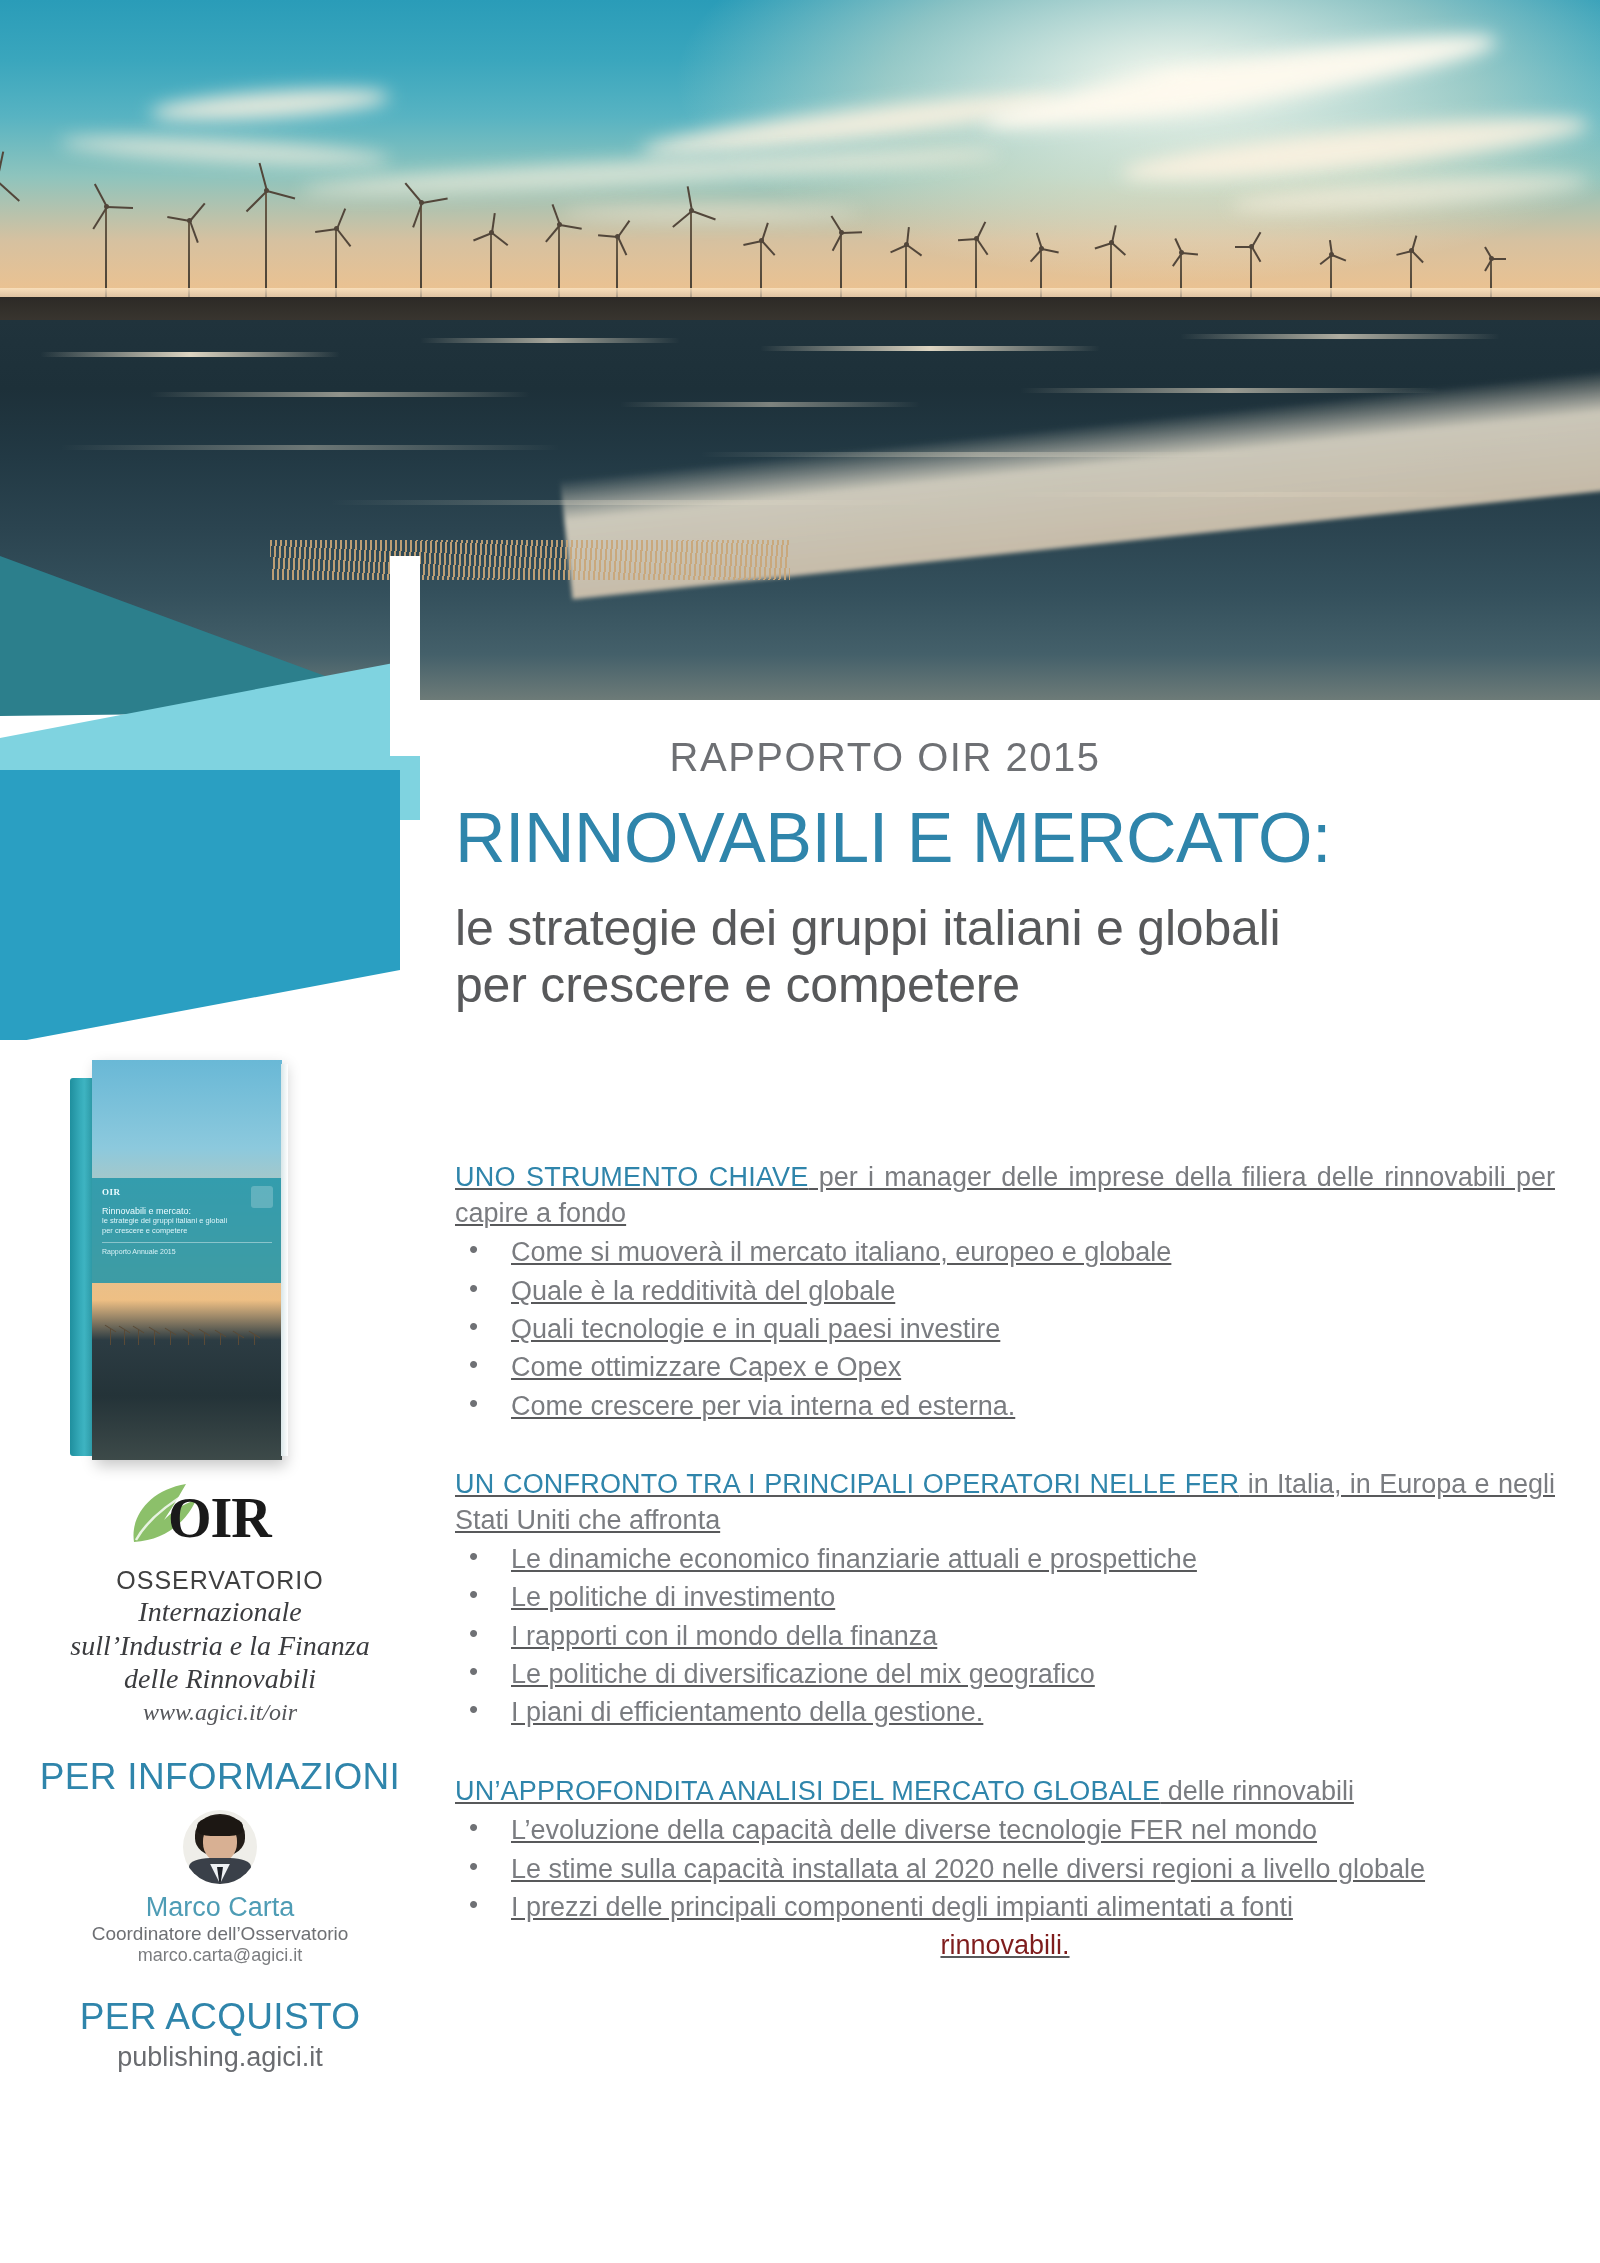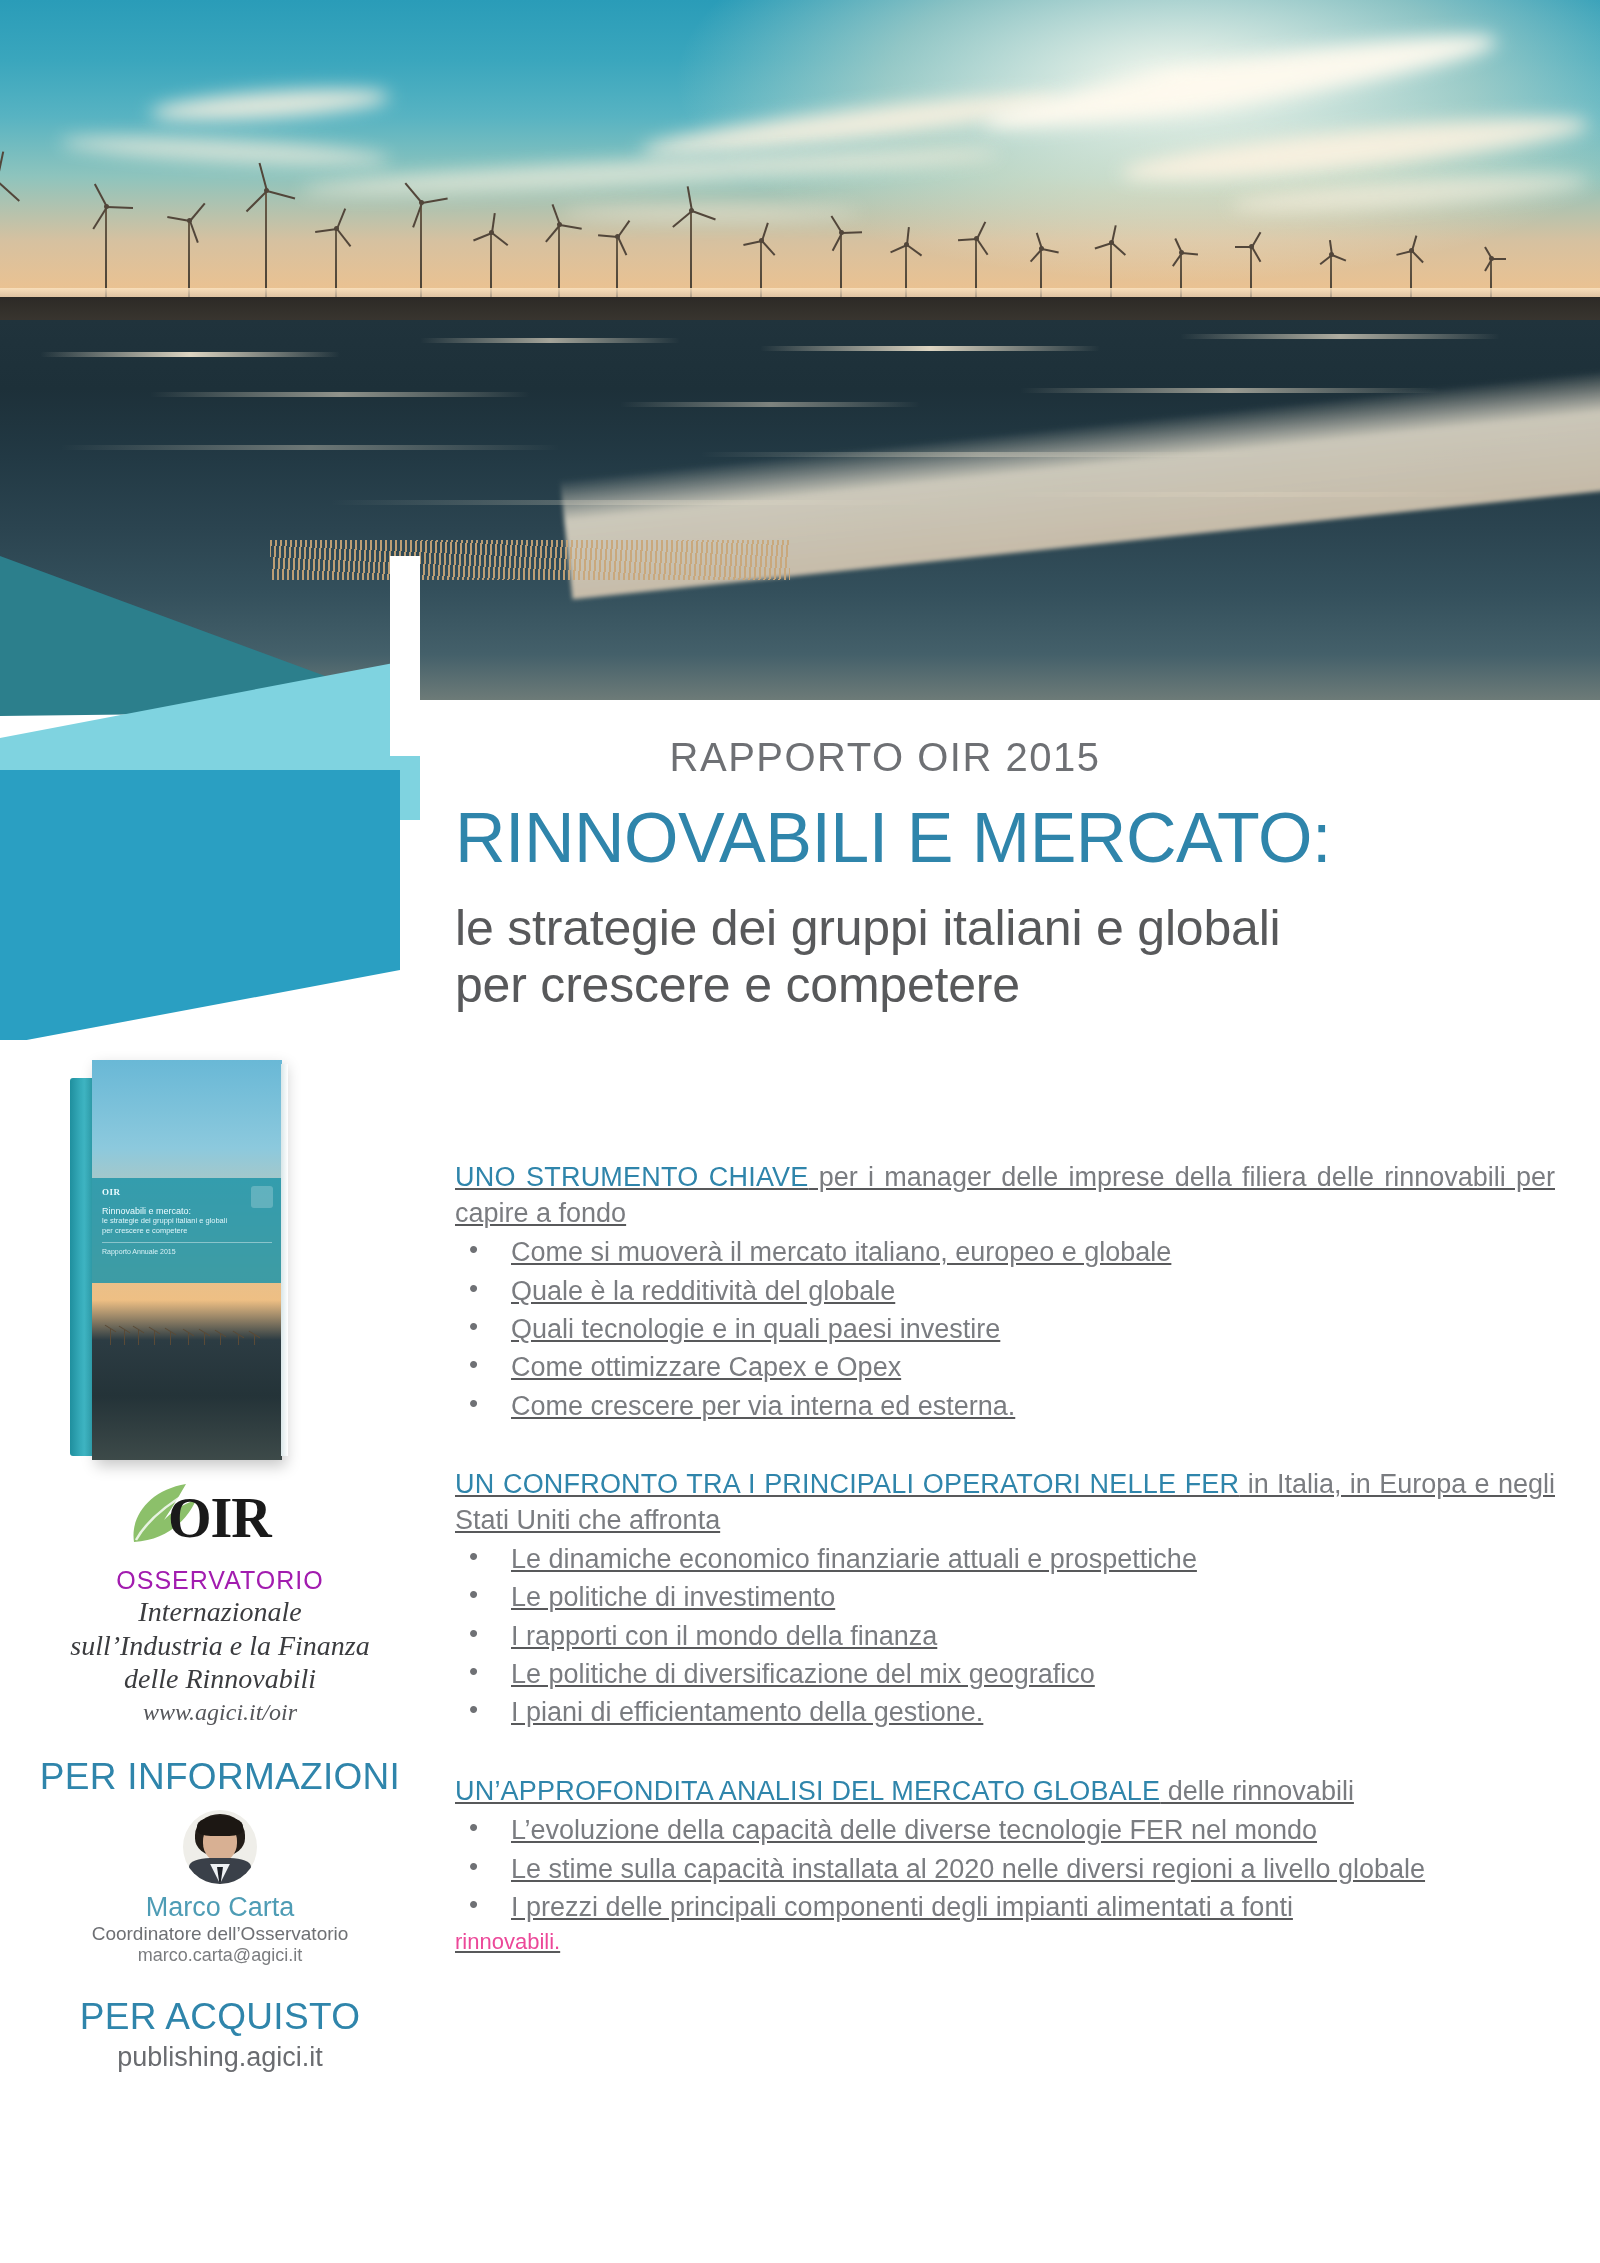--- a/index.html
+++ b/index.html
@@ -174,21 +174,21 @@
   }
 
   
   #oir-logo{ position:relative; width:200px; height:78px; margin:18px auto 0 auto; }
   #oir-text{
     position:absolute; left:48px; top:8px;
     font-family:"Liberation Serif", serif; font-weight:700; font-size:56px;
     color:#1a1a1a; letter-spacing:-1px;
   }
 
-  #org-name{ margin-top:10px; font-size:25px; font-weight:300; letter-spacing:1px; color:#a21caf; }
+  #org-name{ margin-top:10px; font-size:25px; font-weight:300; letter-spacing:1px; color:#404040; }
   .org-italic{ font-family:"Liberation Serif", serif; font-style:italic; font-size:28px;
                color:#3b3c3f; line-height:1.2; font-weight:400;}
   #org-url{ font-family:"Liberation Serif", serif; font-style:italic; font-size:24px;
             color:#55565a; margin-top:3px;}
 
   .side-heading{
     margin-top:30px; font-size:37px; color:#2f85ab; font-weight:400; letter-spacing:.3px;
   }
   #avatar{
     width:74px; height:74px; border-radius:50%; margin:12px auto 0 auto;
@@ -218,21 +218,21 @@
   .sec-lead .emph{ color:#2f85ab; font-weight:400; letter-spacing:.2px;}
   .bullets{ list-style:none; margin-top:2px; }
   .bullets li{
     font-size:27px; line-height:1.42; color:#7a7c80; font-weight:300;
     padding-left:56px; position:relative;
   }
   .bullets li::before{
     content:"•"; position:absolute; left:14px; top:-2px; font-size:26px; color:#6f7175;
   }
   .bullets li.justify{ text-align:justify; padding-left:56px; }
-  .cont-line{ font-size:22px; line-height:1.42; color:#ec4899; font-weight:300; }
+  .cont-line{ font-size:27px; line-height:1.42; color:#7f1d1d; font-weight:300;text-align:center; }
 </style>
 </head>
 <body>
 
 <div id="photo-banner">
   <div class="sky"></div>
   <div class="cloud c1"></div>
   <div class="cloud c2"></div>
   <div class="cloud c3"></div>
   <div class="cloud c4"></div>

